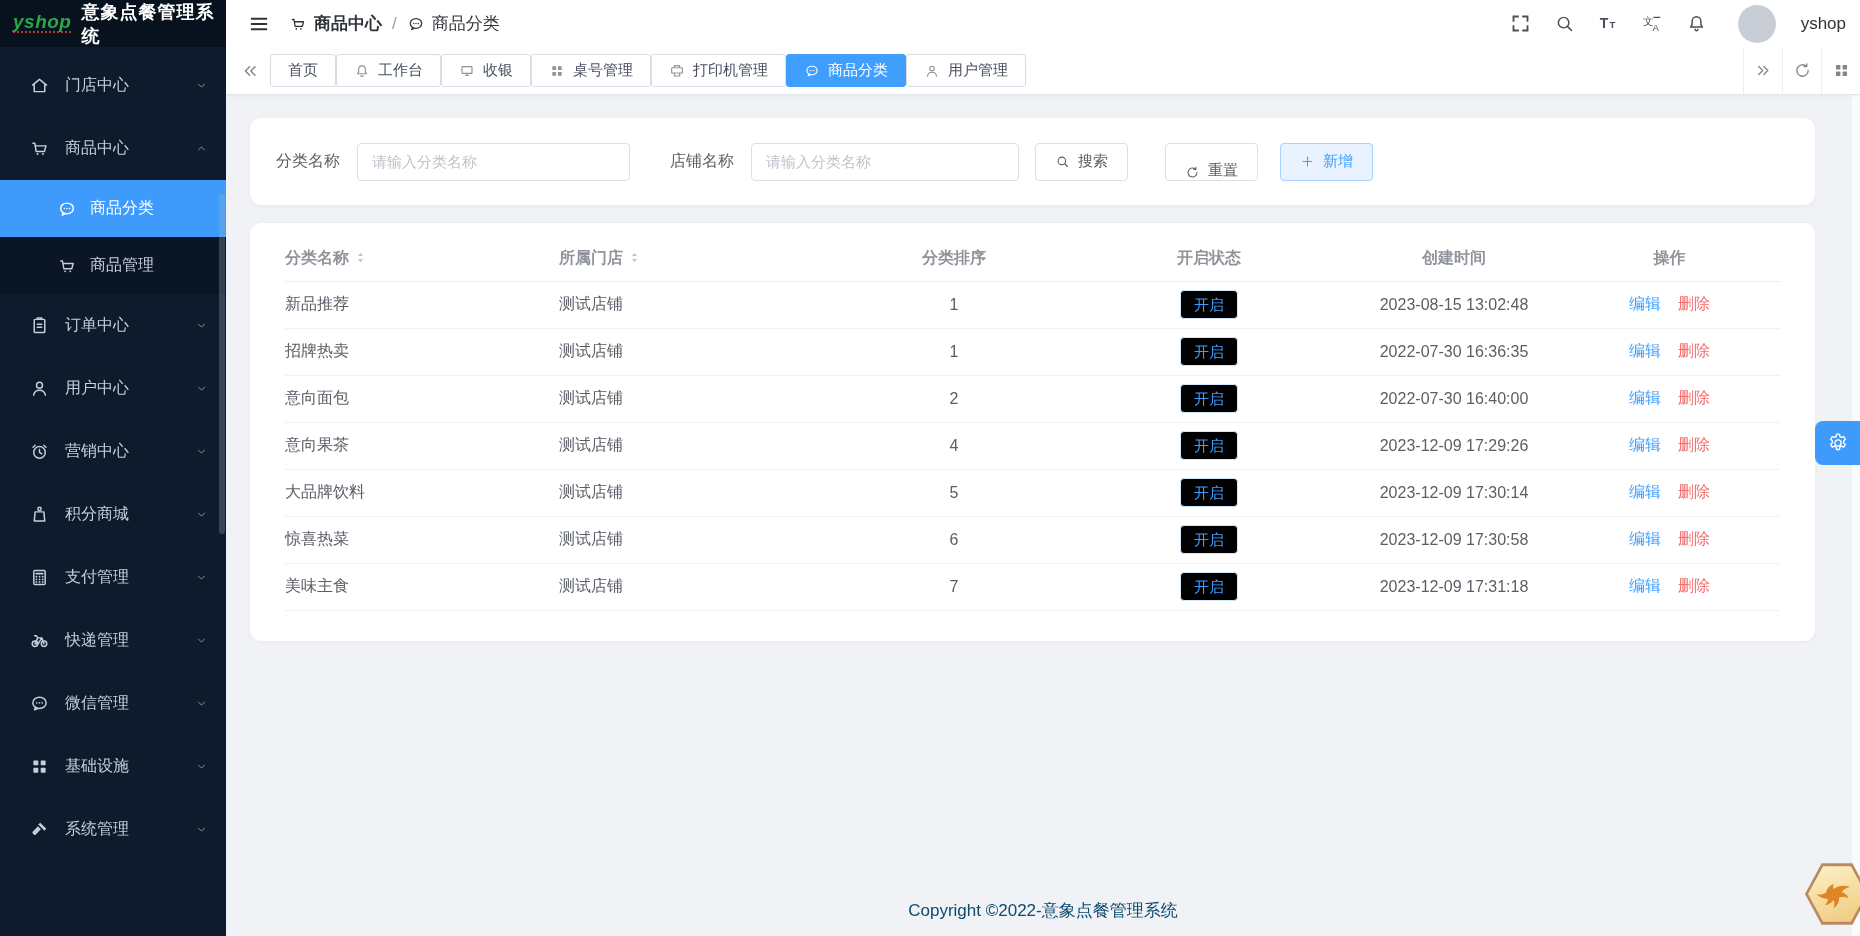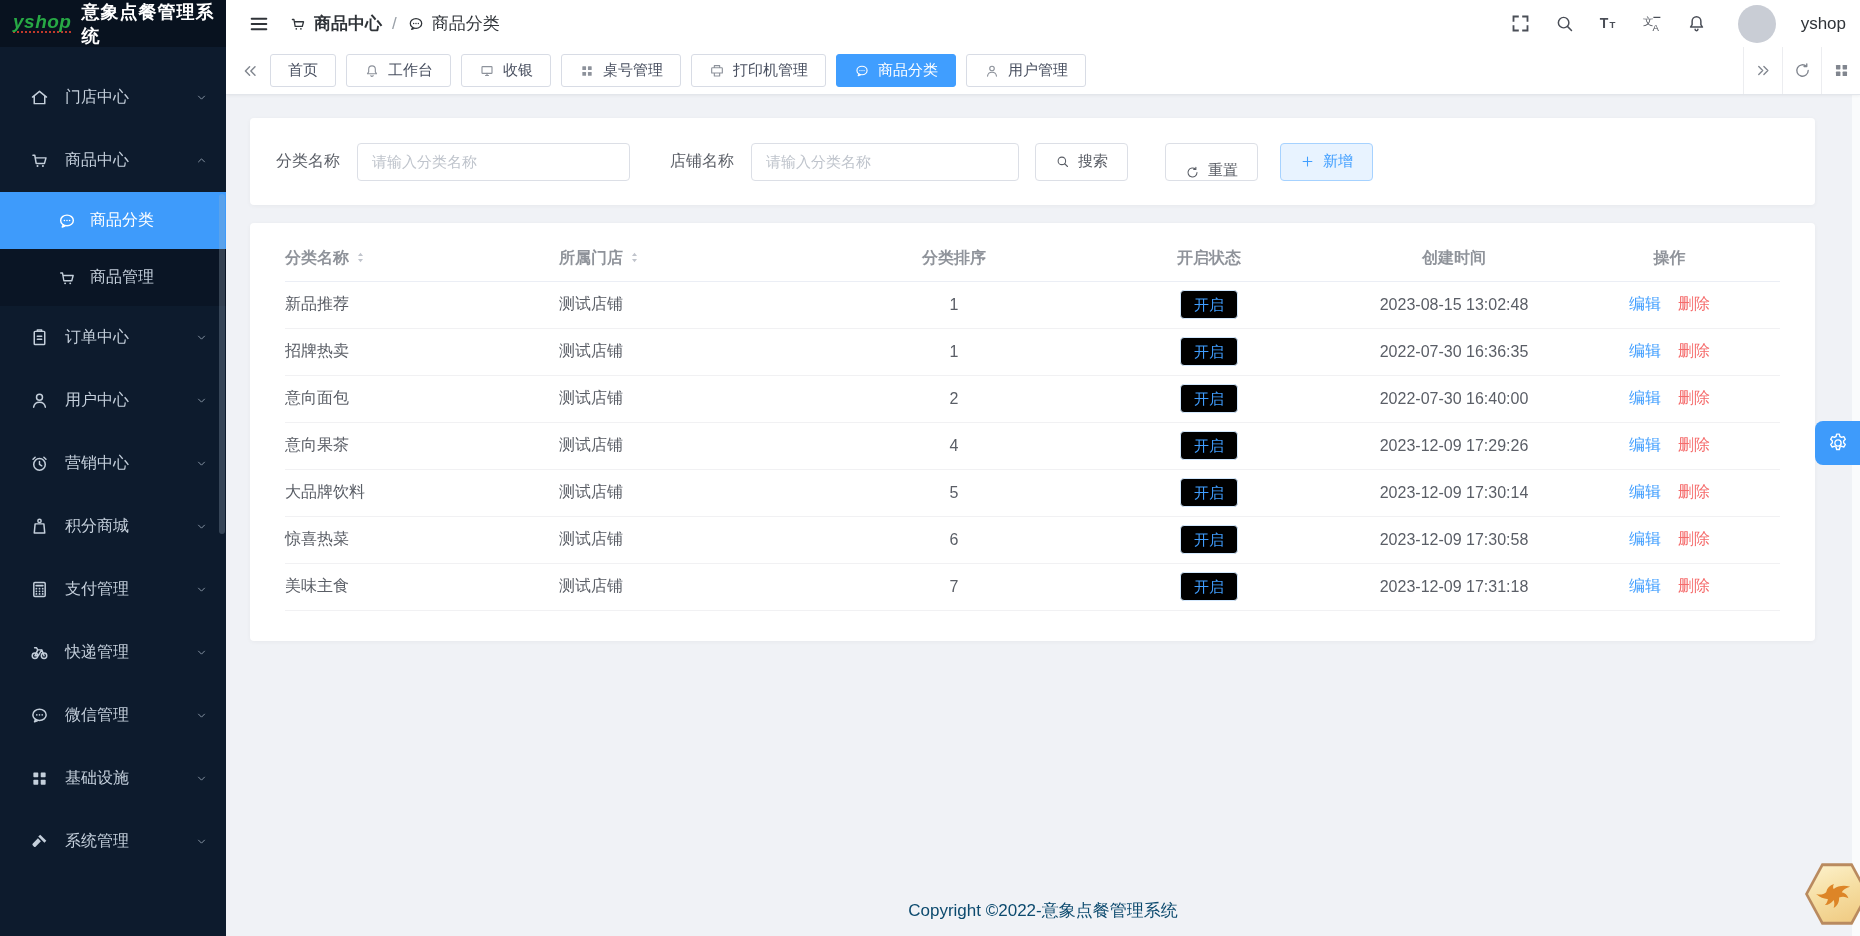--- a/index.html
+++ b/index.html
@@ -6,21 +6,21 @@
     font-family:"Liberation Sans","DejaVu Sans",sans-serif;background:#f0f2f6;}
   *{box-sizing:border-box;}
   svg{display:block;width:100%;height:100%;}
 
   
   .sidebar{position:fixed;left:0;top:0;bottom:0;width:226px;background:#0d1b2d;z-index:30;}
   .logo{height:47px;background:#08121f;display:flex;align-items:center;padding-left:13px;gap:10px;}
   .logo-word{color:#27a945;font-weight:bold;font-style:italic;font-size:19px;letter-spacing:.5px;display:block;line-height:15px;}
   .logo-dashes{display:block;height:3px;margin-top:2px;border-top:2px dotted #c0392b;}
   .logo-title{color:#fff;font-weight:700;font-size:18px;letter-spacing:1px;}
-  .menu{padding-top:19px;font-family:Liberation Serif, serif;}
+  .menu{padding-top:7px;font-family:Liberation Serif, serif;}
   .menu-item{height:63px;display:flex;align-items:center;padding:0 18px 0 29px;color:#c4cfdb;font-size:16px;cursor:pointer;}
   .mi-icon{width:21px;height:21px;margin-right:15px;flex:none;color:#c4cfdb;}
   .mi-chevron{width:13px;height:13px;margin-left:auto;color:#8e9cab;}
   .submenu{background:#0a1525;}
   .menu-item.sub{height:57px;padding-left:57px;font-size:16px;}
   .menu-item.sub .mi-icon{width:20px;height:20px;margin-right:13px;}
   .menu-item.active{background:#3e9bfb;color:#fff;}
   .menu-item.active .mi-icon{color:#fff;}
   .side-thumb{position:absolute;right:1px;top:194px;width:6px;height:340px;border-radius:3px;background:rgba(160,178,196,.28);}
 
@@ -34,34 +34,34 @@
   .crumb-sep{color:#9aa0a8;margin:0 10px;font-weight:400;}
   .header-right{margin-left:auto;display:flex;align-items:center;gap:23px;padding-right:14px;color:#4a4e57;}
   .hicon{width:21px;height:21px;cursor:pointer;}
   .avatar{width:38px;height:38px;border-radius:50%;background:#c9cdd5;margin-left:8px;flex:none;}
   .username{font-size:17px;color:#2f3338;margin-left:2px;}
 
   
   .tabbar{position:fixed;left:226px;top:47px;right:0;height:48px;background:#fff;display:flex;align-items:center;
     border-bottom:1px solid #e3e6eb;box-shadow:0 1px 3px rgba(0,0,0,.05);z-index:19;}
   .tab-arrow{width:20px;height:20px;margin:0 10px 0 14px;color:#81868f;cursor:pointer;flex:none;}
-  .tabs{display:flex;gap:10px;align-items:center;flex:1;}
+  .tabs{display:flex;gap:0;align-items:center;flex:1;}
   .tab{height:33px;padding:0 17px;border:1px solid #d8dce5;border-radius:3px;display:flex;align-items:center;gap:8px;
     font-size:15px;color:#495060;background:#fff;cursor:pointer;white-space:nowrap;}
   .t-icon{width:16px;height:16px;color:#8d929b;}
   .tab.active{background:#409eff;border-color:#409eff;color:#fff;}
   .tab.active .t-icon{color:#fff;}
   .tab-controls{display:flex;height:100%;flex:none;}
   .tab-ctrl{width:39px;height:100%;display:flex;align-items:center;justify-content:center;border-left:1px solid #ecedf0;color:#81868f;cursor:pointer;}
   .tab-ctrl span{width:19px;height:19px;display:block;}
 
   
   .content{position:fixed;left:226px;top:95px;right:0;bottom:0;background:#f0f2f6;}
   .content::after{content:'';position:absolute;right:0;top:0;bottom:0;width:8px;background:#fafbfc;z-index:40;}
-  .card{background:#fff;border-radius:4px;box-shadow:0 1px 5px rgba(0,0,0,.045);}
+  .card{background:#fff;border-radius:11px;box-shadow:0 1px 5px rgba(0,0,0,.045);}
   .filter-card{margin:23px 45px 0 24px;height:87px;display:flex;align-items:center;padding-left:26px;}
   .f-label{font-size:16px;color:#5a5e66;margin-right:17px;}
   .f-label.g2{margin-left:40px;}
   .f-input{width:273px;height:38px;border:1px solid #dcdfe6;border-radius:4px;padding:0 14px;font-size:15px;color:#606266;outline:none;
     font-family:inherit;}
   .f-input.store{width:268px;}
   .f-input::placeholder{color:#bfc4cc;}
   .btn{height:38px;border:1px solid #dcdfe6;border-radius:4px;background:#fff;color:#5a5e66;font-size:15px;
     display:flex;align-items:center;gap:8px;padding:0 19px;cursor:pointer;font-family:inherit;}
   .b-icon{width:15px;height:15px;color:inherit;}

